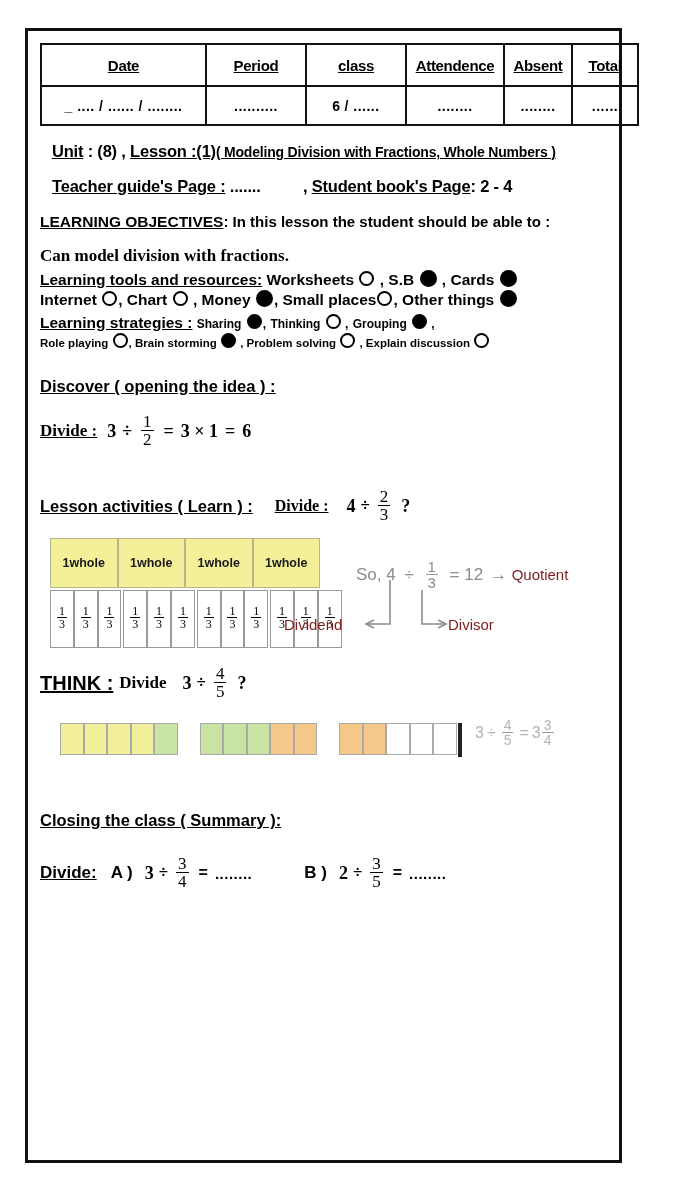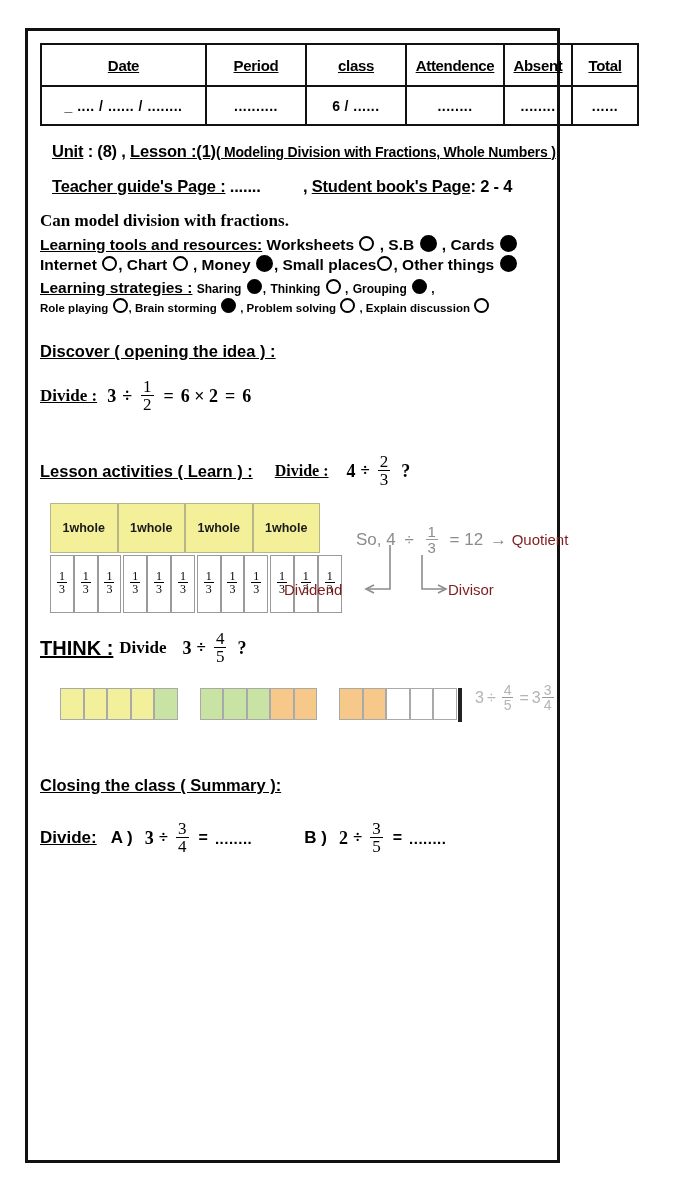--- a/index.html
+++ b/index.html
@@ -1,21 +1,21 @@
 <!DOCTYPE html>
 <html><head>
 <meta charset="utf-8">
 <style>
   html,body{margin:0;padding:0;background:#ffffff;}
   body{
     width:675px;height:1200px;position:relative;overflow:hidden;
     font-family:"Liberation Sans", sans-serif;color:#000;
   }
   .page{
-    position:absolute;left:25px;top:28px;width:535px;height:1135px;
+    position:absolute;left:25px;top:28px;width:597px;height:1135px;
     border:3px solid #111;box-sizing:border-box;background:#fff;
   }
   .inner{position:absolute;left:12px;top:12px;width:597px;}
 
   
   table.hdr{border-collapse:collapse;width:597px;table-layout:fixed;}
   table.hdr td{
     border:2px solid #111;text-align:center;vertical-align:middle;
     font-weight:bold;padding:0;
   }
@@ -151,20 +151,23 @@
     <span class="u">Unit</span><span> : (8) , </span><span class="u">Lesson</span><span class="u"> :(1)</span><span class="u small-cap" style="font-size:14px">( Modeling Division with Fractions, Whole Numbers )</span>
   </div>
 
   <div class="blk hd1">
     <span class="u">Teacher guide's Page :</span>
     <span>.......</span>
     <span style="display:inline-block;width:38px"></span><span>,</span>
     <span class="u">Student book's Page</span><span>: 2 - 4</span>
   </div>
 
+  <div class="line-obj">
+    <span class="u">LEARNING OBJECTIVES</span><span class="obj-text">:  In this lesson  the student should be able to :</span>
+  </div>
 
   <div class="can-model">Can model division with fractions.</div>
 
   <div class="tools">
     <span class="u">Learning tools and resources:</span>
     <span>Worksheets</span>
     <span class="circ"></span> ,
     <span>S.B</span>
     <span class="circ fill big"></span> ,
     <span>Cards</span>
@@ -208,21 +211,21 @@
 
   <div class="row-inline" style="margin-top:18px;font-size:18px">
     <span class="serif u" style="font-weight:bold;font-size:17px">Divide :</span>
     <span class="eq" style="margin-left:10px">3</span>
     <span class="eq" style="margin:0 6px">÷</span>
     <span class="fr serif" style="font-size:17px">
       <span class="n">1</span>
           <span class="d">2</span>
     </span>
     <span class="eq" style="margin:0 7px">=</span>
-    <span class="eq">6 × 2</span>
+    <span class="eq">3 × 1</span>
     <span class="eq" style="margin:0 7px">=</span>
     <span class="eq">6</span>
   </div>
 
   <div class="row-inline" style="margin-top:40px">
     <span class="sec">Lesson activities ( Learn ) :</span>
     <span class="serif u" style="font-weight:bold;font-size:16px;margin-left:22px">Divide :</span>
     <span class="eq" style="font-size:18px;margin-left:18px">4</span>
     <span class="eq" style="font-size:17px;margin:0 5px">÷</span>
     <span class="fr serif" style="font-size:17px">

